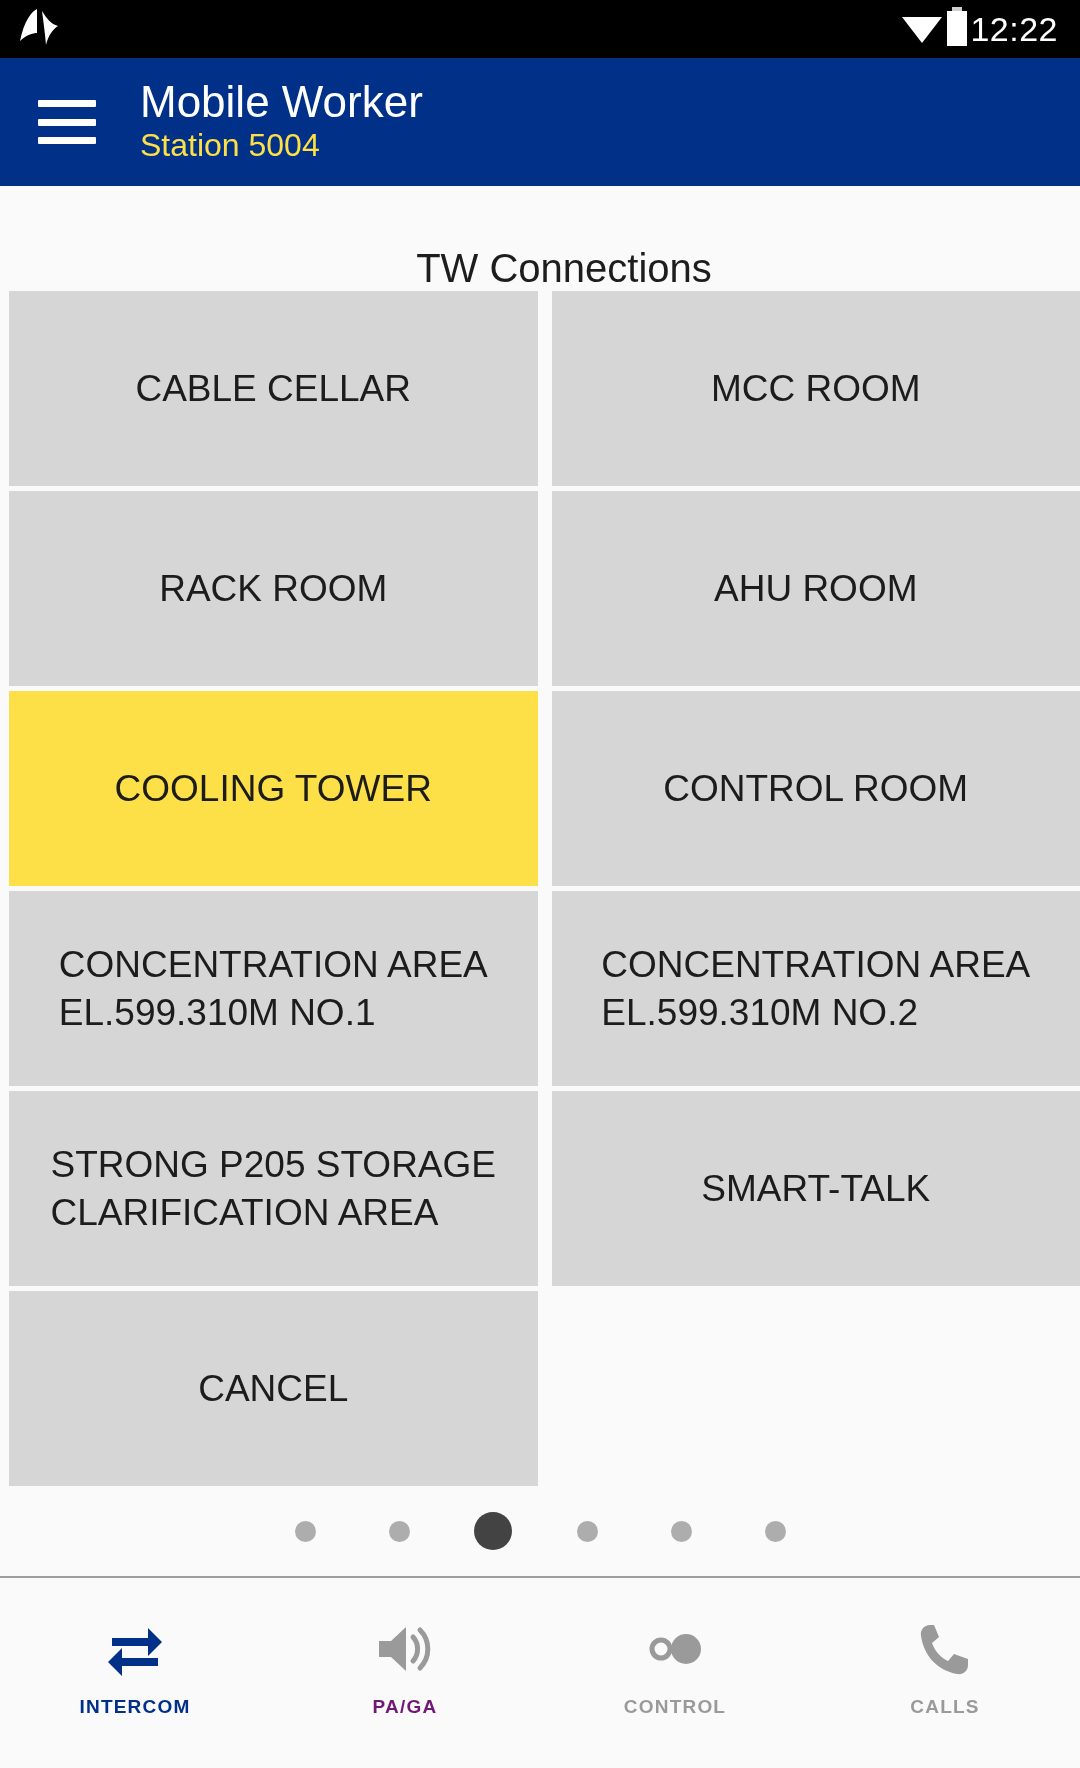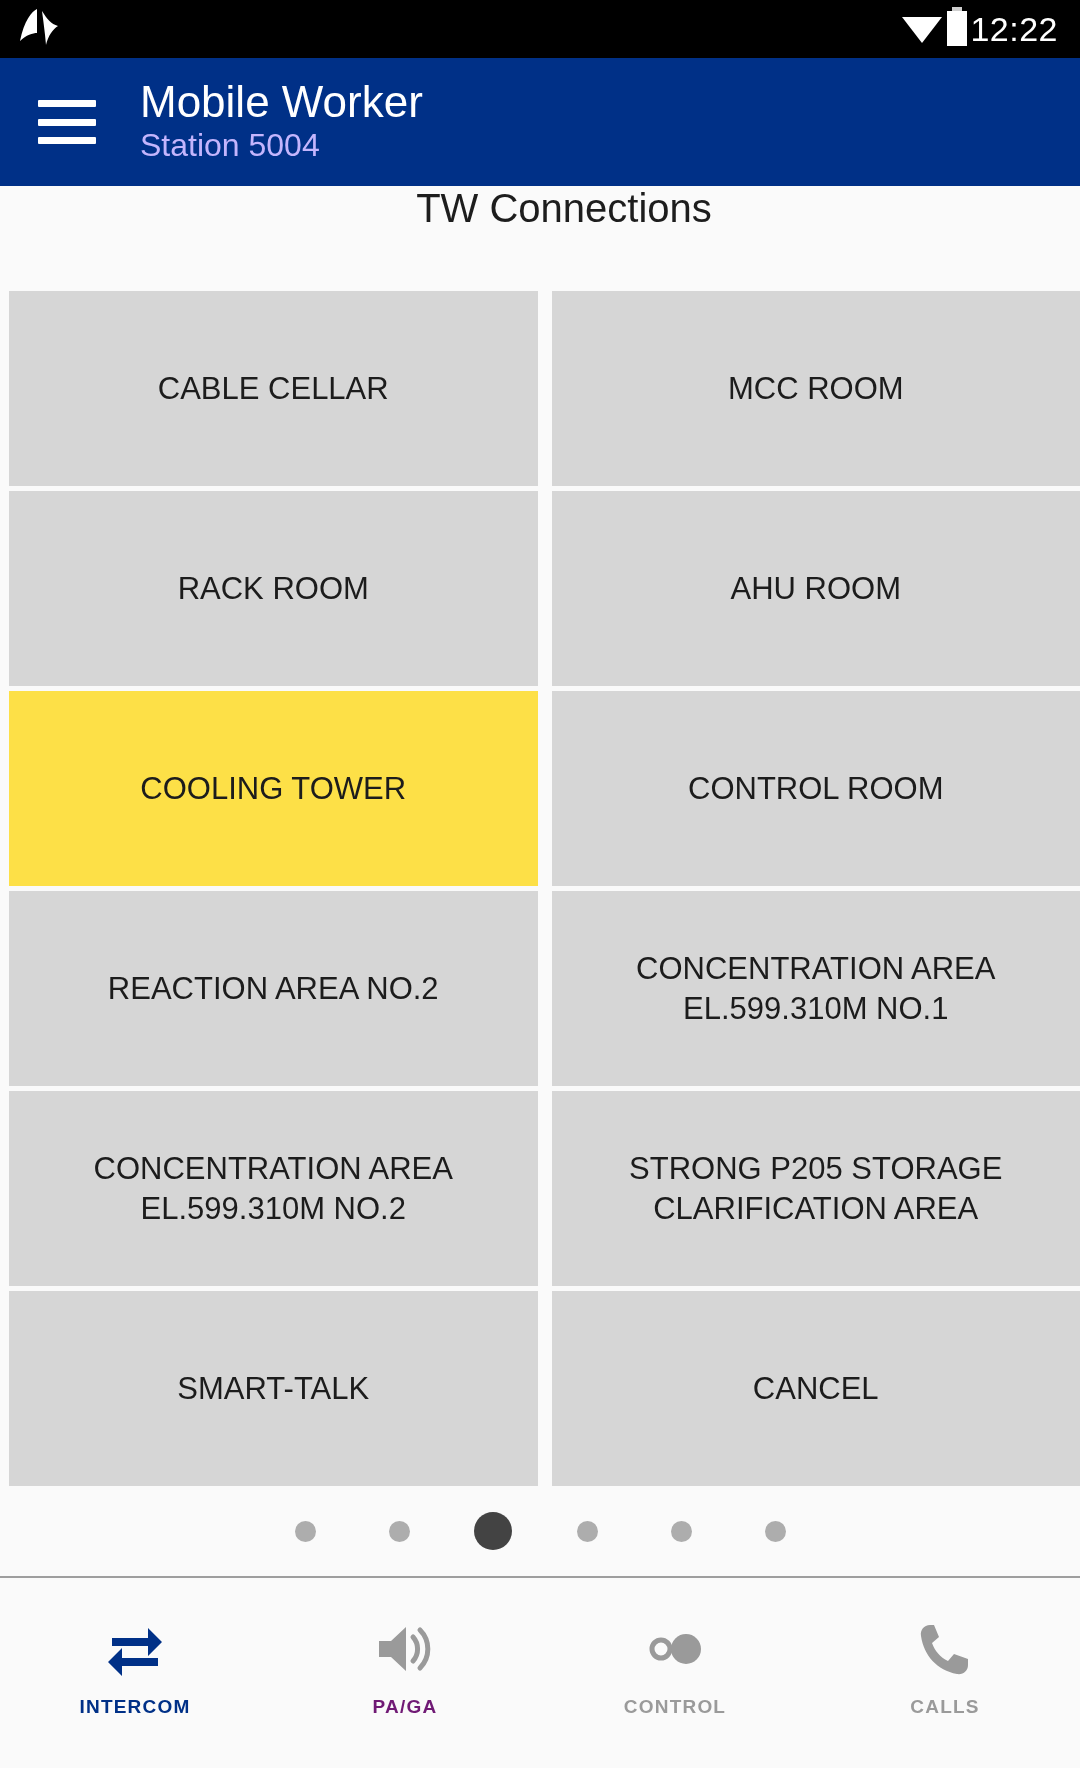--- a/index.html
+++ b/index.html
@@ -24,42 +24,42 @@
   
   .appbar {
     background:#003087; flex:0 0 128px; display:flex; align-items:center;
     padding-left:38px; color:#fff;
   }
   .hamburger { width:58px; height:44px; display:flex; flex-direction:column;
                justify-content:space-between; margin-right:44px; cursor:pointer; }
   .hamburger i { display:block; height:7px; background:#fff; border-radius:1px; }
   .appbar-text { display:flex; flex-direction:column; justify-content:flex-start; }
   .appbar-title { font-size:44px; line-height:1.06; font-weight:400; color:#ffffff; }
-  .appbar-sub { font-size:32px; line-height:1.25; font-weight:400; color:#c4b5fd; }
-
-  
-  .page-title-wrap { flex:0 0 105px; display:flex; align-items:flex-start; justify-content:center;
+  .appbar-sub { font-size:32px; line-height:1.25; font-weight:400; color:#fde047; }
+
+  
+  .page-title-wrap { flex:0 0 105px; display:flex; align-items:flex-end; justify-content:center;
                      background:#fafafa;padding-left:48px; }
   .page-title { font-size:40px; color:#1d1d1d; font-weight:400; }
 
   
   .grid-area { flex:1 1 auto; background:#fafafa; padding:0; }
   .grid {
     display:grid;
     grid-template-columns:1fr 1fr;
     grid-template-rows:repeat(6,1fr);
     gap:5px 5px;
     height:100%;
     width:100%;
   }
   .cell {
     background:#d6d6d6;
     display:flex; align-items:center; justify-content:center;
-    text-align:center;
-    font-size:31px; color:#1c1c1c; line-height:1.28;
+    text-align:left;
+    font-size:37px; color:#1c1c1c; line-height:1.28;
     padding:4px 14px;
     cursor:pointer;
     user-select:none;
     margin-left:9px;
   }
   .cell span { display:block; }
 
   
   .pager {
     flex:0 0 92px; background:#fafafa;
@@ -157,25 +157,20 @@
             <span>COOLING TOWER</span>
           </div>
         </div>
         <div class="cell" style="background: rgb(214, 214, 214);">
           <div>
             <span>CONTROL ROOM</span>
           </div>
         </div>
         <div class="cell" style="background: rgb(214, 214, 214);">
           <div>
-            <span>REACTION AREA NO.2</span>
-          </div>
-        </div>
-        <div class="cell" style="background: rgb(214, 214, 214);">
-          <div>
             <span>CONCENTRATION AREA</span>
             <span>EL.599.310M NO.1</span>
           </div>
         </div>
         <div class="cell" style="background: rgb(214, 214, 214);">
           <div>
             <span>CONCENTRATION AREA</span>
             <span>EL.599.310M NO.2</span>
           </div>
         </div>

